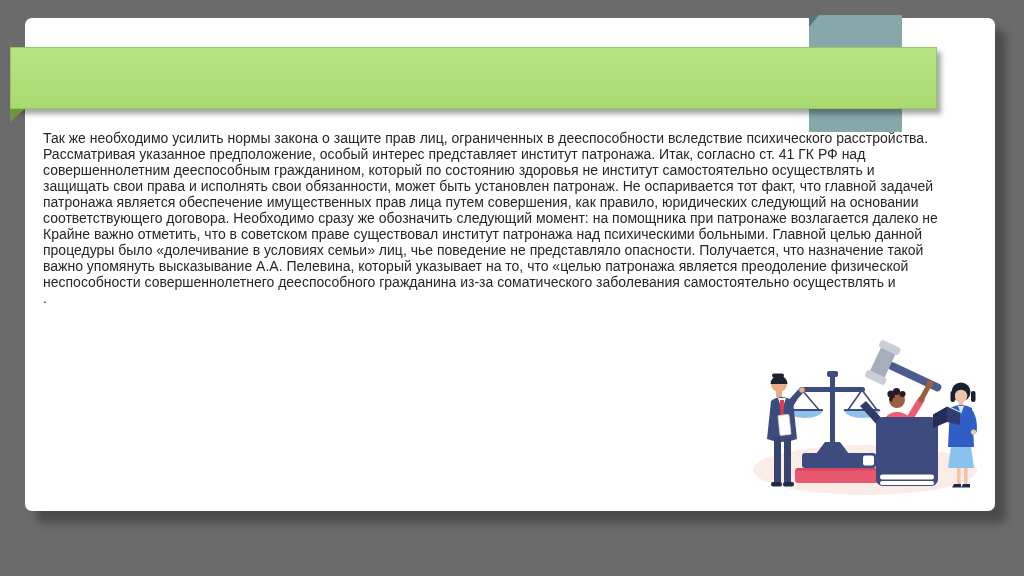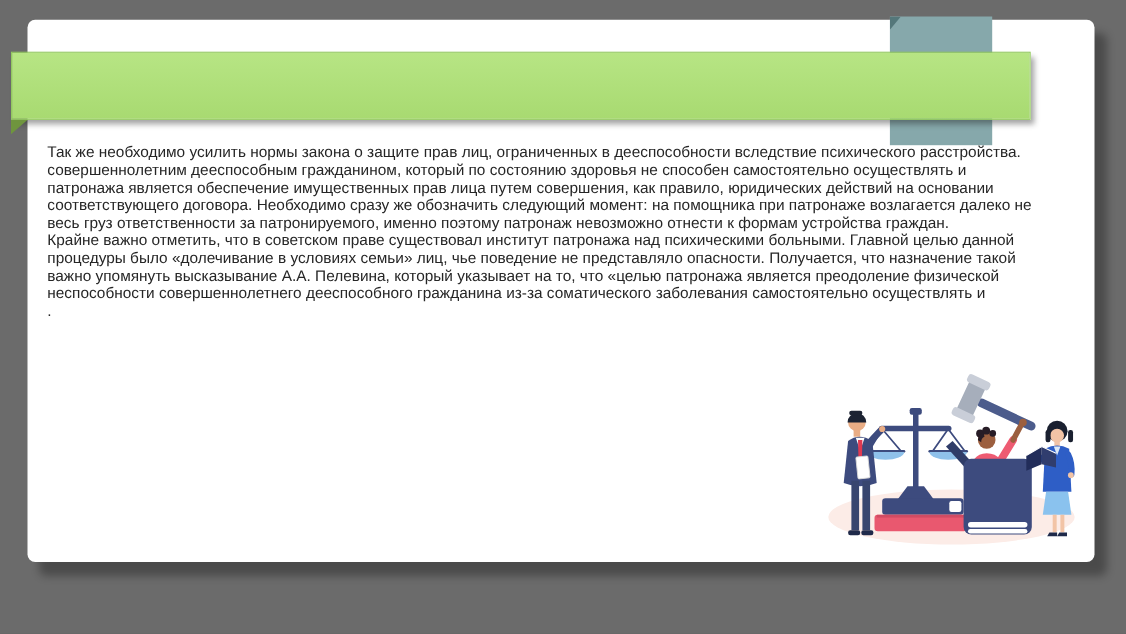--- a/index.html
+++ b/index.html
@@ -50,24 +50,25 @@
   <div class="teal-ribbon"></div>
   <div class="teal-fold"></div>
 
   <div class="title-bar">
     <span></span>
   </div>
   <div class="green-fold"></div>
 
   <div class="text-block">
     <div class="text-line">Так же необходимо усилить нормы закона о защите прав лиц, ограниченных в дееспособности вследствие психического расстройства.</div>
-    <div class="text-line">совершеннолетним дееспособным гражданином, который по состоянию здоровья не способен самостоятельно осуществлять и</div>
-    <div class="text-line">патронажа является обеспечение имущественных прав лица путем совершения, как правило, юридических действий на основании</div>
+    <div class="text-line">Рассматривая указанное предположение, особый интерес представляет институт патронажа. Итак, согласно ст. 41 ГК РФ над</div>
+    <div class="text-line">совершеннолетним дееспособным гражданином, который по состоянию здоровья не институт самостоятельно осуществлять и</div>
+    <div class="text-line">защищать свои права и исполнять свои обязанности, может быть установлен патронаж. Не оспаривается тот факт, что главной задачей</div>
+    <div class="text-line">патронажа является обеспечение имущественных прав лица путем совершения, как правило, юридических следующий на основании</div>
     <div class="text-line">соответствующего договора. Необходимо сразу же обозначить следующий момент: на помощника при патронаже возлагается далеко не</div>
-    <div class="text-line">весь груз ответственности за патронируемого, именно поэтому патронаж невозможно отнести к формам устройства граждан.</div>
     <div class="text-line">Крайне важно отметить, что в советском праве существовал институт патронажа над психическими больными. Главной целью данной</div>
     <div class="text-line">процедуры было «долечивание в условиях семьи» лиц, чье поведение не представляло опасности. Получается, что назначение такой</div>
     <div class="text-line">важно упомянуть высказывание А.А. Пелевина, который указывает на то, что «целью патронажа является преодоление физической</div>
     <div class="text-line">неспособности совершеннолетнего дееспособного гражданина из-за соматического заболевания самостоятельно осуществлять и</div>
     <div class="text-line">.</div>
   </div>
 
   <svg class="illustration" viewBox="0 0 250 160" xmlns="http://www.w3.org/2000/svg">
 
     <ellipse cx="120" cy="130" rx="112" ry="25" fill="#fcece7"></ellipse>

